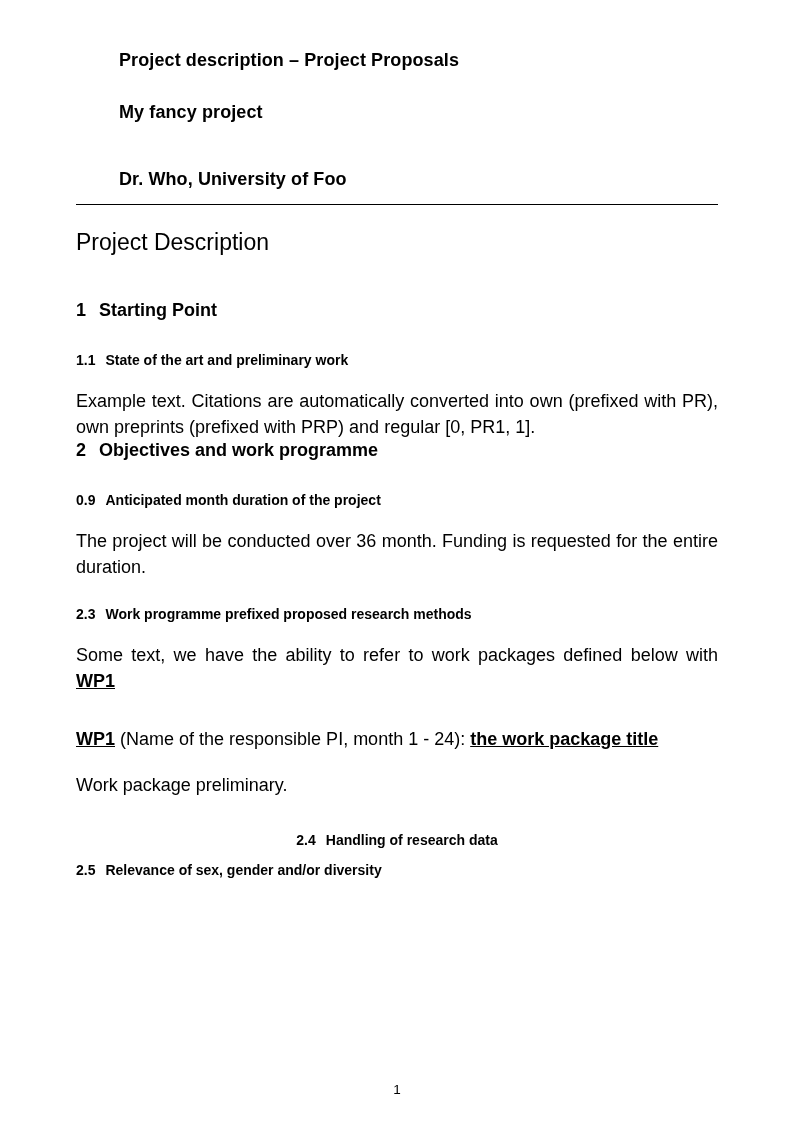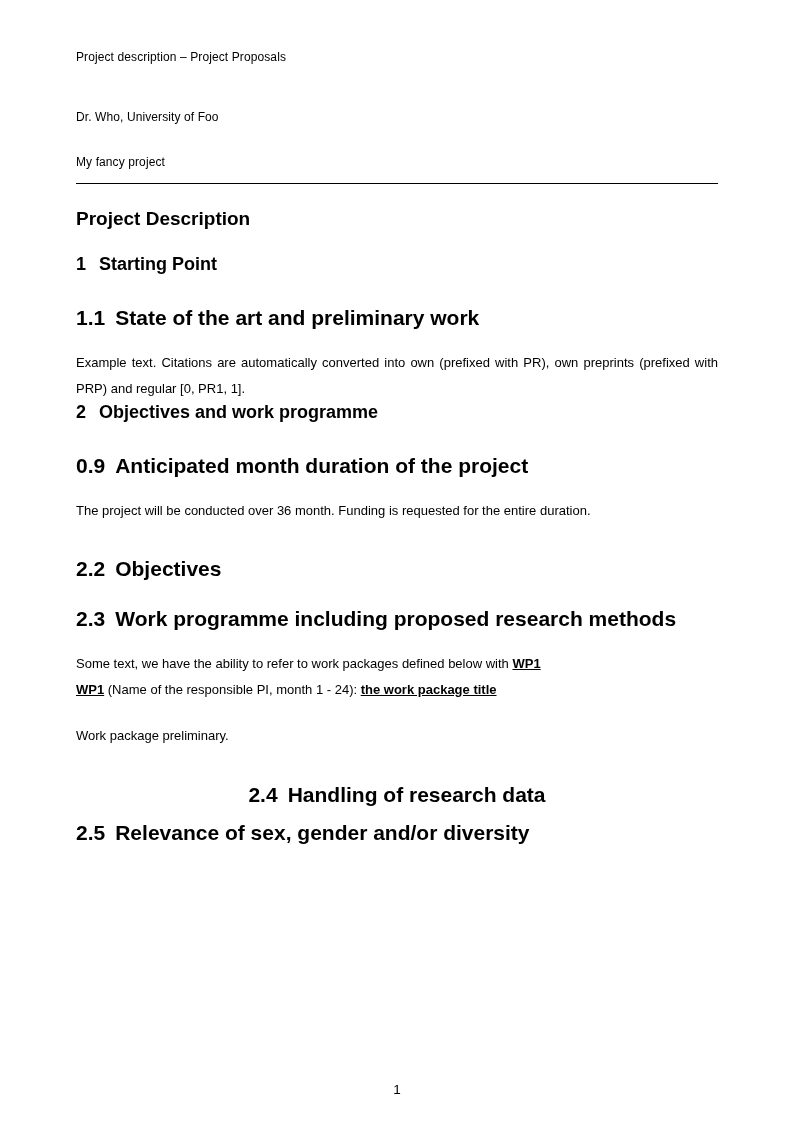--- a/index.html
+++ b/index.html
@@ -8,60 +8,60 @@
     width: 794px;
     height: 1123px;
     margin: 0 auto;
     background: #ffffff;
     color: #000000;
     position: relative;
     padding: 50px 76px 0 76px;
     font-family: "Liberation Sans", "DejaVu Sans", sans-serif;
     overflow: hidden;
   }
-  .meta-line { font-weight: 400; font-size: 12px; letter-spacing: 0.1px; }
+  .meta-line { font-weight: 700; font-size: 18px; letter-spacing: 0.1px; margin-left: 43px; }
   .meta-author { margin-top: 46px; }
   .meta-project { margin-top: 31px; }
   .rule { border: none; border-top: 1px solid #000; margin-top: 14px; }
-  .doc-title { font-size: 19px; font-weight: 700; margin-top: 24px; }
+  .doc-title { font-size: 23px; font-weight: 400; margin-top: 24px; }
   .sec { font-size: 18px; font-weight: 700; }
   .sec .num { margin-right: 13px; }
-  .sub { font-size: 21px; font-weight: 700; }
+  .sub { font-size: 14px; font-weight: 700; }
   .sub .num { margin-right: 10px; }
-  .body-text { font-size: 13px; line-height: 26px; text-align: justify; }
+  .body-text { font-size: 18px; line-height: 26px; text-align: justify; }
   .b { font-weight: 700; text-decoration: underline; }
-  .sec1 { margin-top: 24px; }
+  .sec1 { margin-top: 44px; }
   .sub11 { margin-top: 31px; }
   .para11 { margin-top: 20px; }
   .sec2 { }
   .sub21 { margin-top: 31px; }
   .para21 { margin-top: 20px; }
   .sub22 { margin-top: 33px; }
   .sub23 { margin-top: 26px; }
   .para23 { margin-top: 20px; }
-  .wp-head { }
+  .wp-head { margin-top: 32px; }
   .wp-desc { margin-top: 20px; }
   .sub24 { margin-top: 34px; text-align: center; }
   .sub25 { margin-top: 14px; }
   .page-number {
     position: absolute;
     left: 0; right: 0;
     bottom: 26px;
     text-align: center;
     font-size: 13.5px;
   }
 </style>
 </head>
 <body>
 
 <div class="page">
 
   <div class="meta-line">Project description – Project Proposals</div>
+  <div class="meta-line meta-project">My fancy project</div>
   <div class="meta-line meta-author">Dr. Who, University of Foo</div>
-  <div class="meta-line meta-project">My fancy project</div>
 
   <hr class="rule">
 
   <div class="doc-title">Project Description</div>
 
   <div class="sec sec1">
     <span class="num">1</span><span>Starting Point</span>
   </div>
 
   <div class="sub sub11">
@@ -73,26 +73,23 @@
   <div class="sec sec2">
     <span class="num">2</span><span>Objectives and work programme</span>
   </div>
 
   <div class="sub sub21">
     <span class="num">0.9</span><span>Anticipated month duration of the project</span>
   </div>
 
   <p class="body-text para21">The project will be conducted over 36 month. Funding is requested for the entire duration.</p>
 
-  <div class="sub sub22">
-    <span class="num">2.2</span><span>Objectives</span>
-  </div>
 
   <div class="sub sub23">
-    <span class="num">2.3</span><span>Work programme including proposed research methods</span>
+    <span class="num">2.3</span><span>Work programme prefixed proposed research methods</span>
   </div>
 
   <p class="body-text para23"><span>Some text, we have the ability to refer to work packages defined below with </span><span class="b">WP1</span></p>
 
   <p class="body-text wp-head"><span class="b">WP1</span><span> (Name of the responsible PI, month 1 - 24): </span><span class="b">the work package title</span></p>
 
   <p class="body-text wp-desc">Work package preliminary.</p>
 
   <div class="sub sub24">
     <span class="num">2.4</span><span>Handling of research data</span>

